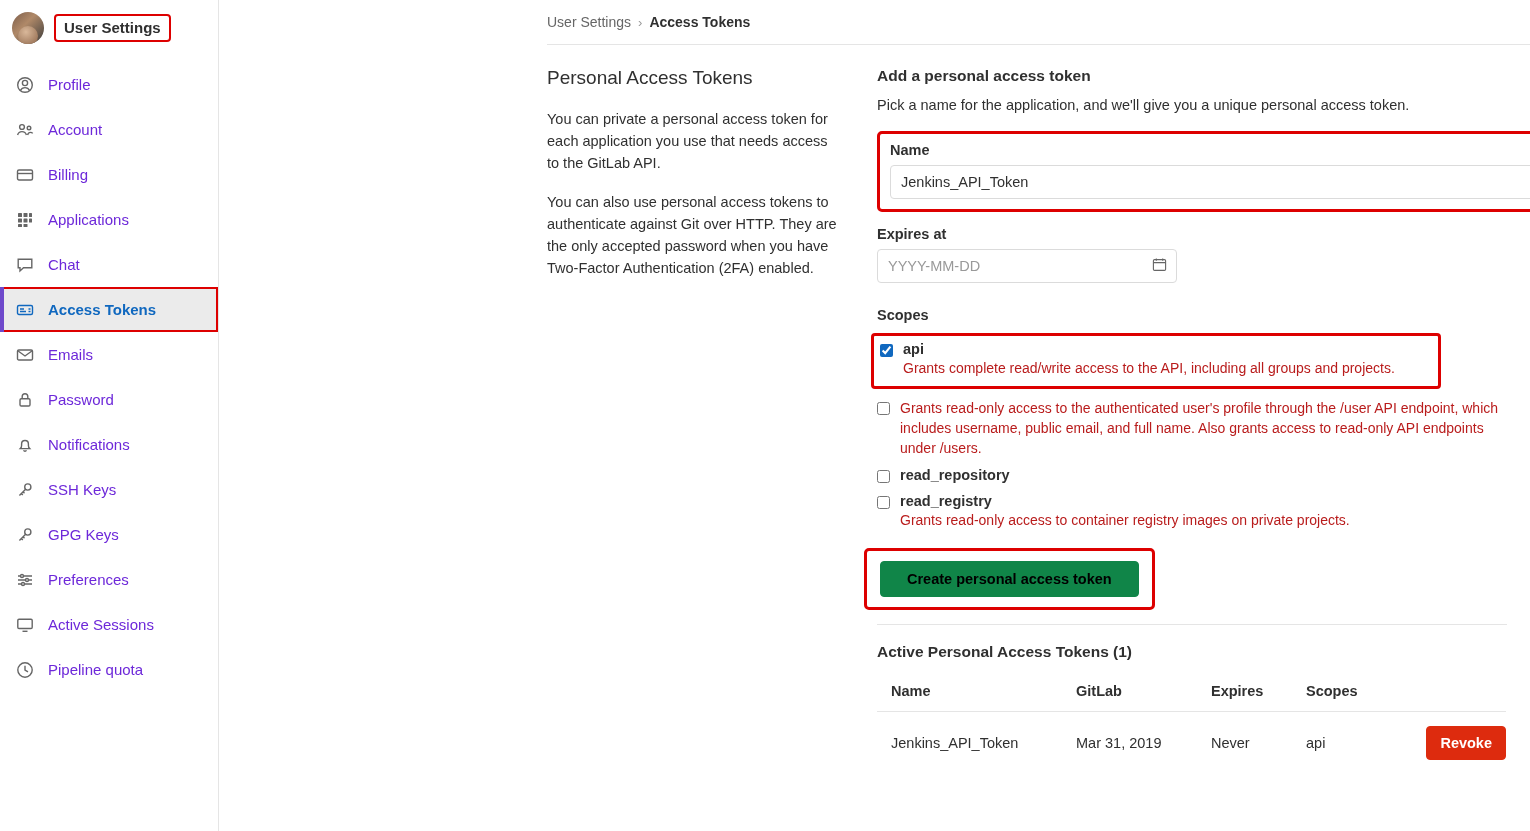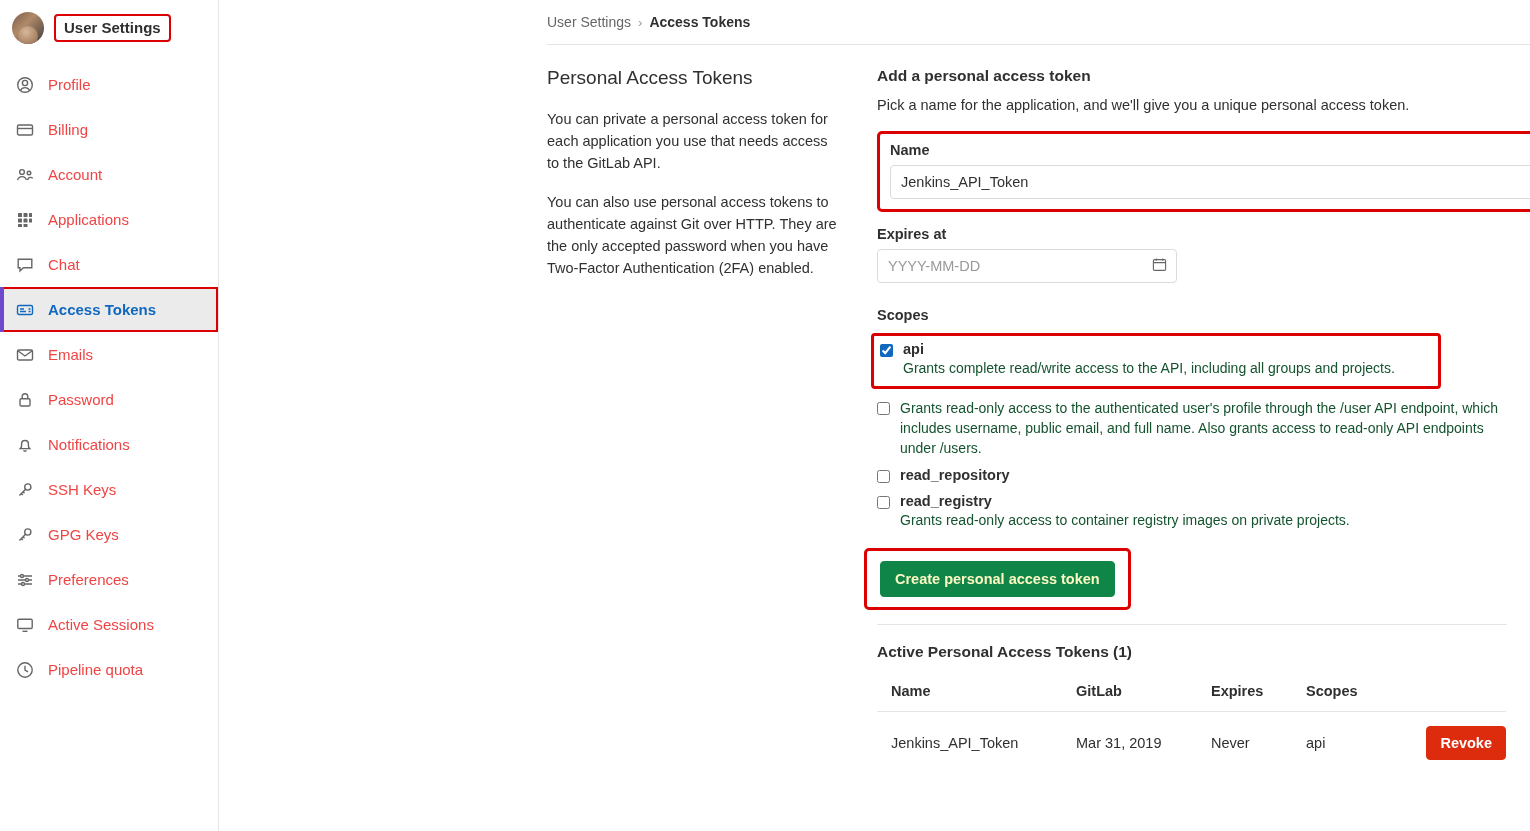--- a/index.html
+++ b/index.html
@@ -56,21 +56,21 @@
     line-height: 1.1;
   }
   .nav { padding-top: 6px; }
   .nav-item {
     display: flex;
     align-items: center;
     gap: 14px;
     height: 45px;
     padding: 0 16px;
     font-size: 15px;
-    color: #ef4444;
+    color: #6d28d9;
     cursor: pointer;
     position: relative;
   }
   .nav-item .ico {
     width: 18px; height: 18px;
     display: inline-flex;
     align-items: center;
     justify-content: center;
     color: #666;
     flex: 0 0 18px;
@@ -204,39 +204,39 @@
   }
   .scope-name {
     font-size: 14.5px;
     font-weight: bold;
     display: block;
     margin-bottom: 2px;
   }
   .scope-desc {
     font-size: 14px;
     line-height: 1.42;
-    color: #14532d;
+    color: #b91c1c;
     display: block;
     max-width: 605px;
   }
   .btn-wrap {
     border: 3px solid #d00;
     border-radius: 5px;
     display: inline-block;
     padding: 10px 13px;
     margin-top: 10px;
     margin-left: -13px;
   }
   .btn-primary {
     background: #108548;
     border: 1px solid #108548;
-    color: #fef9c3;
-    font-size: 14.5px;
-    font-weight: bold;
-    padding: 9px 14px;
+    color: #000000;
+    font-size: 14.5px;
+    font-weight: bold;
+    padding: 9px 26px;
     border-radius: 4px;
     cursor: pointer;
     font-family: "Liberation Sans", sans-serif;
   }
   .divider { border-top: 1px solid #e5e5e5; margin: 14px 0 0 0; width: 630px; }
 
   .tokens-title {
     font-size: 15.5px;
     font-weight: bold;
     margin: 18px 0 14px 0;
@@ -295,37 +295,37 @@
               <circle cx="9" cy="7" r="2.6"></circle>
             <path d="M4.3 14.6c1-2 2.7-3 4.7-3s3.7 1 4.7 3"></path>
           </svg>
         </span>
         <span>Profile</span>
       </div>
 
       <div class="nav-item">
         <span class="ico">
           <svg width="18" height="18" viewBox="0 0 18 18" fill="none" stroke="currentColor" stroke-width="1.4">
-            <rect x="1.5" y="4" width="15" height="10" rx="1.5"></rect>
-              <path d="M1.5 7.5h15"></path>
-          </svg>
-        </span>
-        <span>Billing</span>
-      </div>
-
-      <div class="nav-item">
-        <span class="ico">
-          <svg width="18" height="18" viewBox="0 0 18 18" fill="none" stroke="currentColor" stroke-width="1.4">
             <circle cx="6" cy="6" r="2.4"></circle>
               <circle cx="13" cy="7" r="1.8"></circle>
             <path d="M1.6 14c.6-2.2 2.3-3.4 4.4-3.4S9.8 11.8 10.4 14"></path>
             <path d="M11.6 14c.4-1.6 1.4-2.6 2.9-2.6 1 0 1.7.4 2.2 1"></path>
           </svg>
         </span>
         <span>Account</span>
+      </div>
+
+      <div class="nav-item">
+        <span class="ico">
+          <svg width="18" height="18" viewBox="0 0 18 18" fill="none" stroke="currentColor" stroke-width="1.4">
+            <rect x="1.5" y="4" width="15" height="10" rx="1.5"></rect>
+              <path d="M1.5 7.5h15"></path>
+          </svg>
+        </span>
+        <span>Billing</span>
       </div>
 
       <div class="nav-item">
         <span class="ico">
           <svg width="18" height="18" viewBox="0 0 18 18" fill="currentColor">
             <rect x="2" y="2" width="4" height="4" rx="0.6"></rect>
               <rect x="7.5" y="2" width="4" height="4" rx="0.6"></rect>
             <rect x="13" y="2" width="3" height="4" rx="0.6"></rect>
             <rect x="2" y="7.5" width="4" height="4" rx="0.6"></rect>
               <rect x="7.5" y="7.5" width="4" height="4" rx="0.6"></rect>

